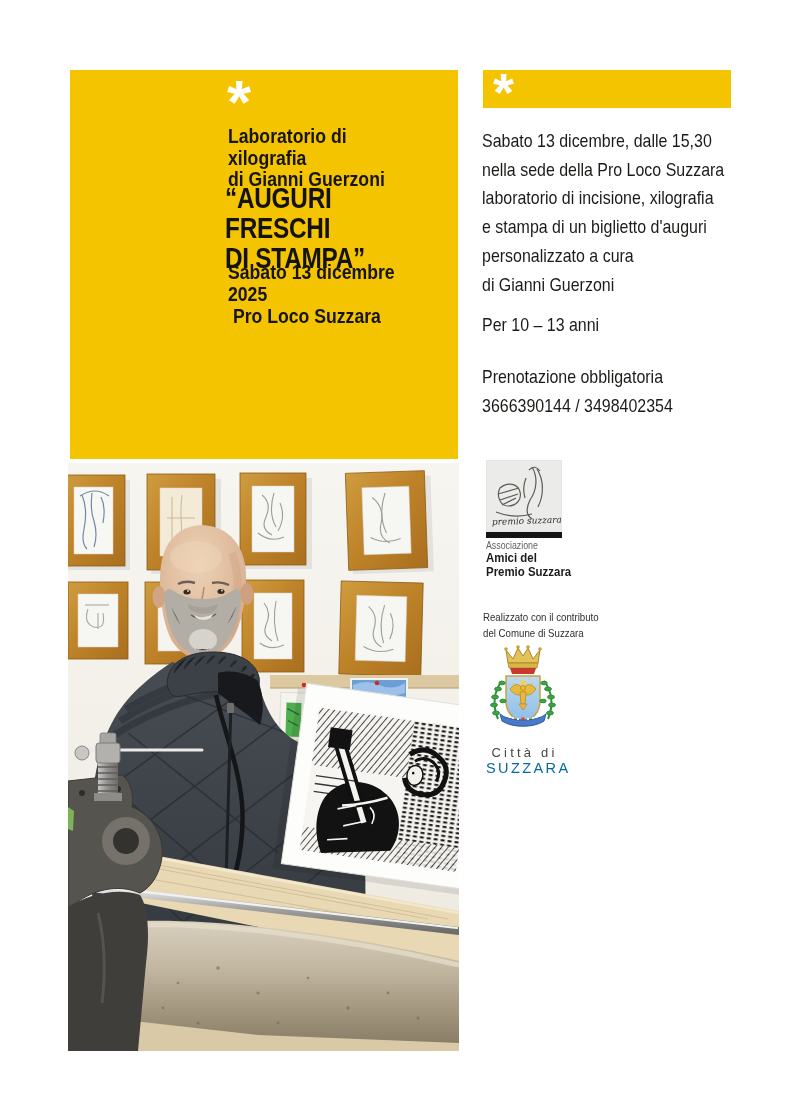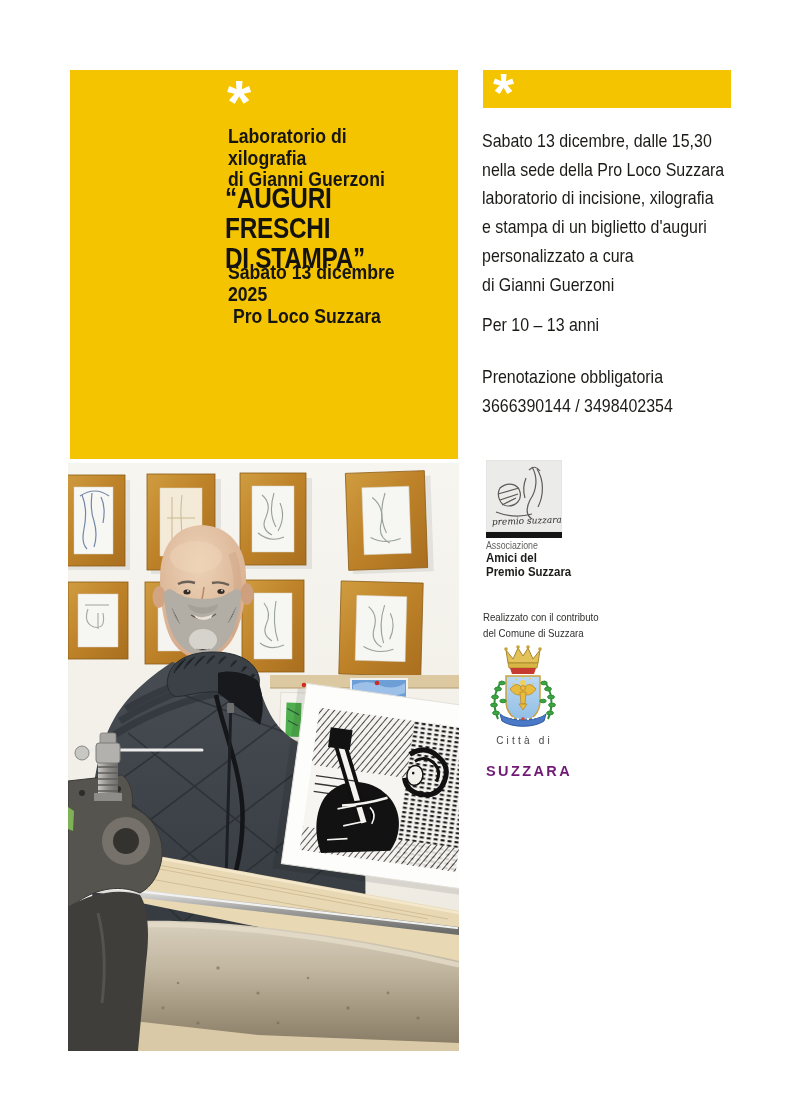--- a/index.html
+++ b/index.html
@@ -24,22 +24,22 @@
   .rc-age{left:482px;top:311px;font-size:19px;line-height:28.7px;color:#1c1b18;}
   .rc-booking{left:482px;top:363px;font-size:19px;line-height:28.7px;color:#1c1b18;}
 
   .assoc-art{left:486px;top:460px;}
   .assoc-small{left:486px;top:540px;font-size:10px;color:#5f5f5d;}
   .assoc-name{left:486px;top:551px;font-size:13px;font-weight:700;line-height:14px;color:#1b1b19;}
 
   .credits{left:483px;top:610px;font-size:11px;line-height:15.5px;color:#2f2f2d;}
 
   .coat-wrap{left:484px;top:643px;width:78px;text-align:center;}
-  .coat-city{font-size:10px;letter-spacing:3.2px;color:#454543;margin-top:4px;padding-left:3px;}
-  .coat-name{font-size:14.5px;font-weight:700;letter-spacing:2.4px;color:#701a75;padding-left:2px;margin-top:17px;}
+  .coat-city{font-size:13px;letter-spacing:3.2px;color:#454543;margin-top:14px;padding-left:3px;}
+  .coat-name{font-size:14.5px;font-weight:400;letter-spacing:2.4px;color:#0369a1;padding-left:2px;}
 
   .photo{left:68px;top:463px;width:391px;height:588px;line-height:0;}
 </style>
 </head>
 <body>
 
 <div class="page">
 
   <section class="abs left-block">
     <div class="abs lb-asterisk">*</div>

